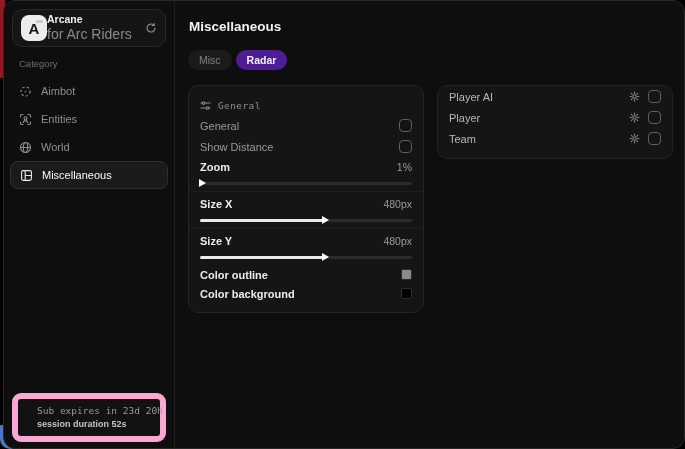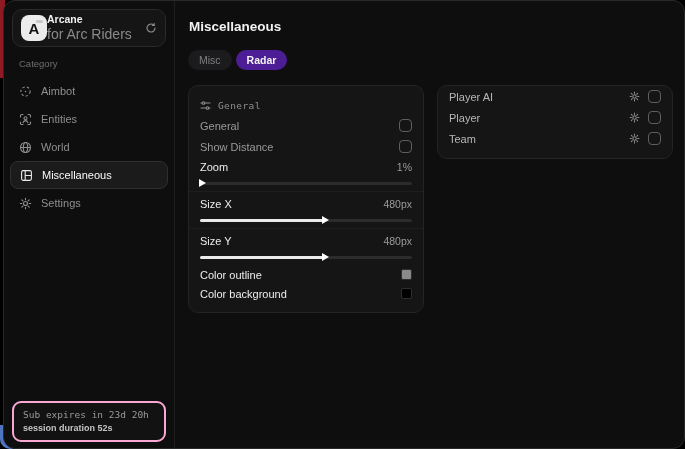--- a/index.html
+++ b/index.html
@@ -33,40 +33,40 @@
   .brand-sub{font-size:14px;color:#8a8a8a;margin-top:1px;}
   .brand-action{margin-left:auto;display:flex;}
   .category{margin:11px 0 2px 15px;font-size:9.5px;color:#6e6e6e;}
   .nav{margin-top:6px;display:flex;flex-direction:column;}
   .nav-item{height:28px;display:flex;align-items:center;gap:9px;
     padding-left:15px;font-size:11px;color:#8f8f8f;cursor:default;}
   .nav-item svg{flex:0 0 13px;}
   .nav-item.selected{margin:0 6px;padding-left:9px;height:26px;
     border:1px solid #2f2f2f;border-radius:8px;background:#1b1b1b;color:#fafafa;}
   .spacer{flex:1;}
-  .sub-card{margin:0 8px 6px 8px;padding:6px 9px 7px;border:2px solid #f9a8d4;
+  .sub-card{margin:0 8px 6px 8px;padding:6px 19px 7px;border:6px solid #f9a8d4;
     border-radius:9px;background:#121212;}
   .sub-line1{font-family:"DejaVu Sans Mono",monospace;font-size:9.5px;color:#9a9a9a;white-space:nowrap;}
   .sub-line2{font-size:9px;font-weight:700;color:#c4c4c4;margin-top:3px;}
   
   .main{flex:1;padding:13px 14px 14px 13px;box-sizing:border-box;}
   .page-title{font-size:13.5px;font-weight:800;color:#f2f2f2;margin:5px 0 0 1px;}
   .tabs{display:flex;gap:4px;margin-top:16px;}
   .tab{padding:4px 11px;border-radius:999px;font-size:10.5px;color:#808080;
     background:#1b1b1d;cursor:default;}
   .tab.active{background:#4c1d95;color:#f2f2f2;font-weight:700;}
   .content{margin-top:15px;display:flex;gap:13px;align-items:flex-start;}
   .panel{width:236px;box-sizing:border-box;background:#151515;
     border:1px solid #242424;border-radius:10px;padding:0 11px 9px;}
   .panel-header{padding-top:9px;height:20px;display:flex;align-items:center;gap:7px;
     font-family:"DejaVu Sans Mono",monospace;font-size:9.5px;color:#8f8f8f;letter-spacing:.4px;}
   .row{height:21px;display:flex;align-items:center;justify-content:space-between;font-size:11px;}
   .row.small{height:19px;}
   .lbl-dim{color:#9a9a9a;}
-  .lbl-strong{color:#ededed;font-weight:400;}
+  .lbl-strong{color:#ededed;font-weight:700;}
   .lbl-mid{color:#b8b8b8;font-weight:500;}
   .value{font-size:10.5px;color:#9a9a9a;}
   .checkbox{width:13px;height:13px;border:1.5px solid #5f5f5f;border-radius:4px;
     box-sizing:border-box;background:transparent;}
   .slider{position:relative;height:12px;margin:0 0 2px;}
   .slider .track{position:absolute;left:0;right:0;top:5px;height:3px;background:#2c2c2c;border-radius:2px;}
   .slider .fill{position:absolute;left:0;top:5px;height:3px;background:#eaeaea;border-radius:2px;}
   .slider .thumb{position:absolute;top:2px;margin-left:-3px;width:0;height:0;
     border-left:7px solid #fff;border-top:4.5px solid transparent;border-bottom:4.5px solid transparent;}
   .sep{border-top:1px solid #1e1e1e;margin:2px -11px;}
@@ -132,29 +132,20 @@
       </div>
       <div class="nav-item selected">
         <span>
           <svg width="13" height="13" viewBox="0 0 13 13" fill="none" stroke="#eaeaea" stroke-width="1.1">
             <rect x="1.6" y="1.6" width="9.8" height="9.8" rx="1.6"></rect>
             <path d="M5.2 1.6v9.8M5.2 6.5h6.2"></path>
           </svg>
         </span>
         <span>Miscellaneous</span>
       </div>
-      <div class="nav-item">
-        <span>
-          <svg width="13" height="13" viewBox="0 0 13 13" fill="none" stroke="#8f8f8f" stroke-width="1.1" stroke-linecap="round">
-            <circle cx="6.5" cy="6.5" r="2"></circle>
-            <path d="M6.5 1.3v1.5M6.5 10.2v1.5M1.3 6.5h1.5M10.2 6.5h1.5M2.8 2.8l1.1 1.1M9.1 9.1l1.1 1.1M10.2 2.8L9.1 3.9M3.9 9.1l-1.1 1.1"></path>
-          </svg>
-        </span>
-        <span>Settings</span>
-      </div>
     </div>
 
     <div class="spacer"></div>
 
     <div class="sub-card">
       <div class="sub-line1">Sub expires in 23d 20h</div>
       <div class="sub-line2">session duration 52s</div>
     </div>
   </div>
 

